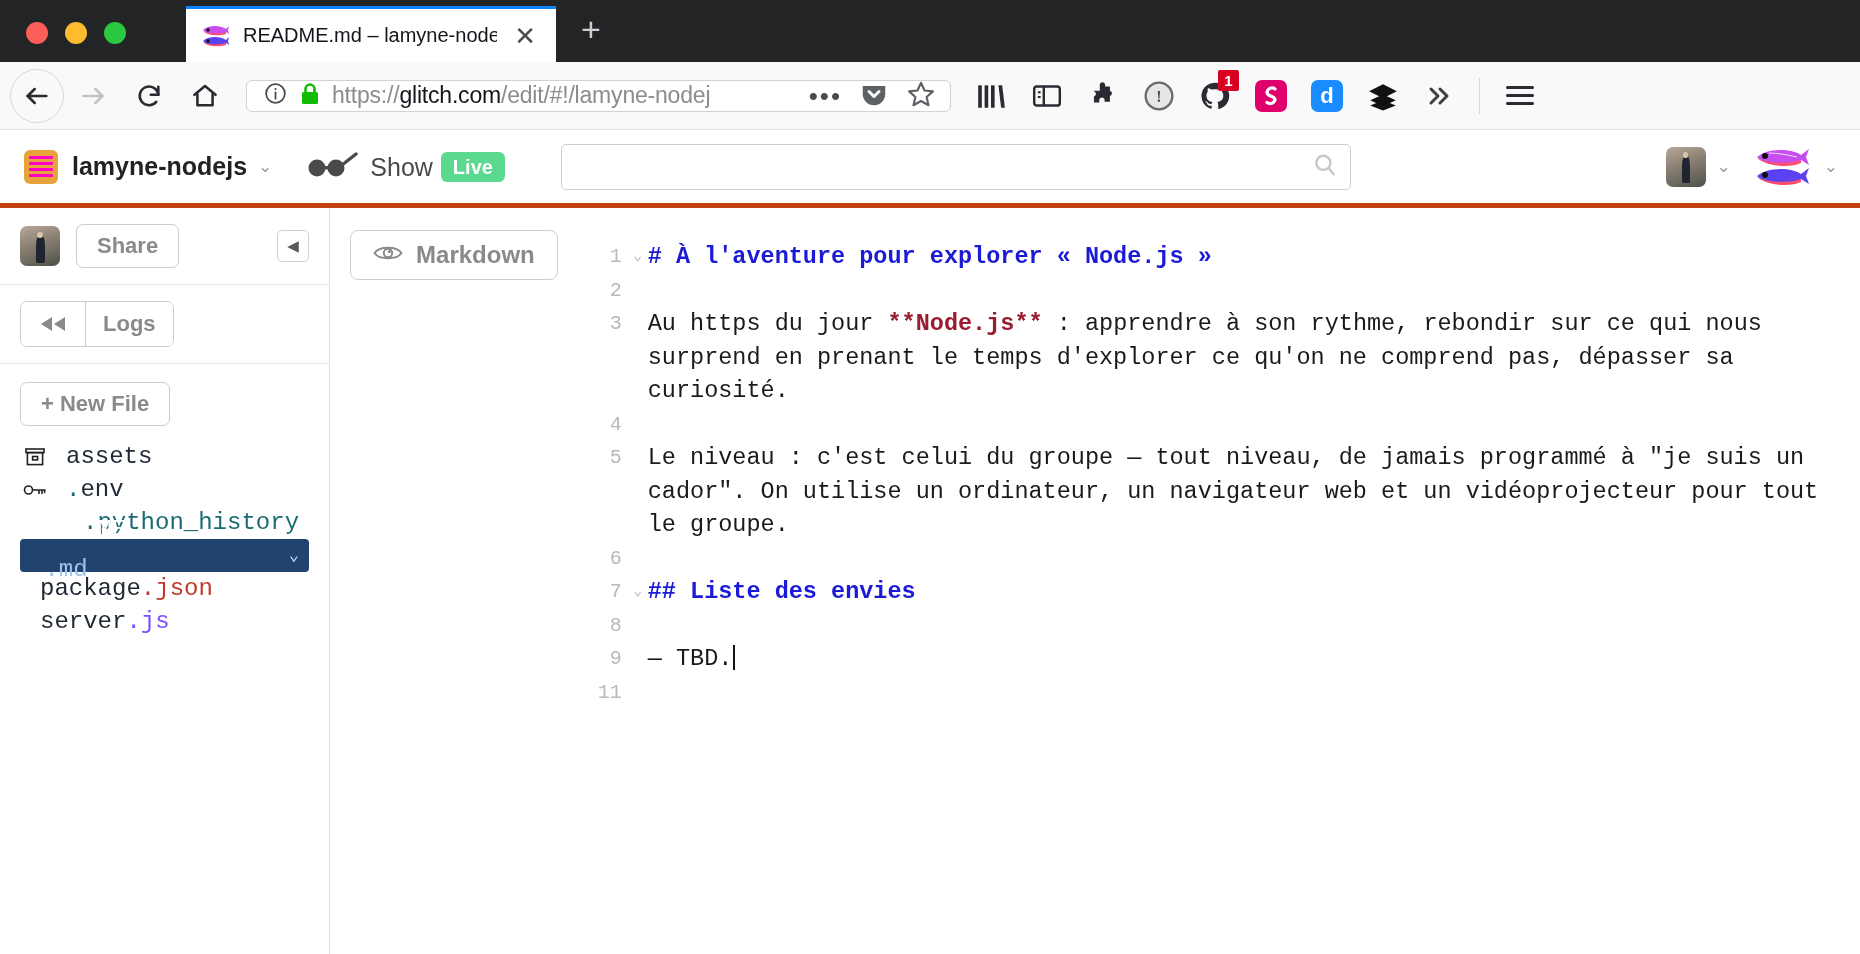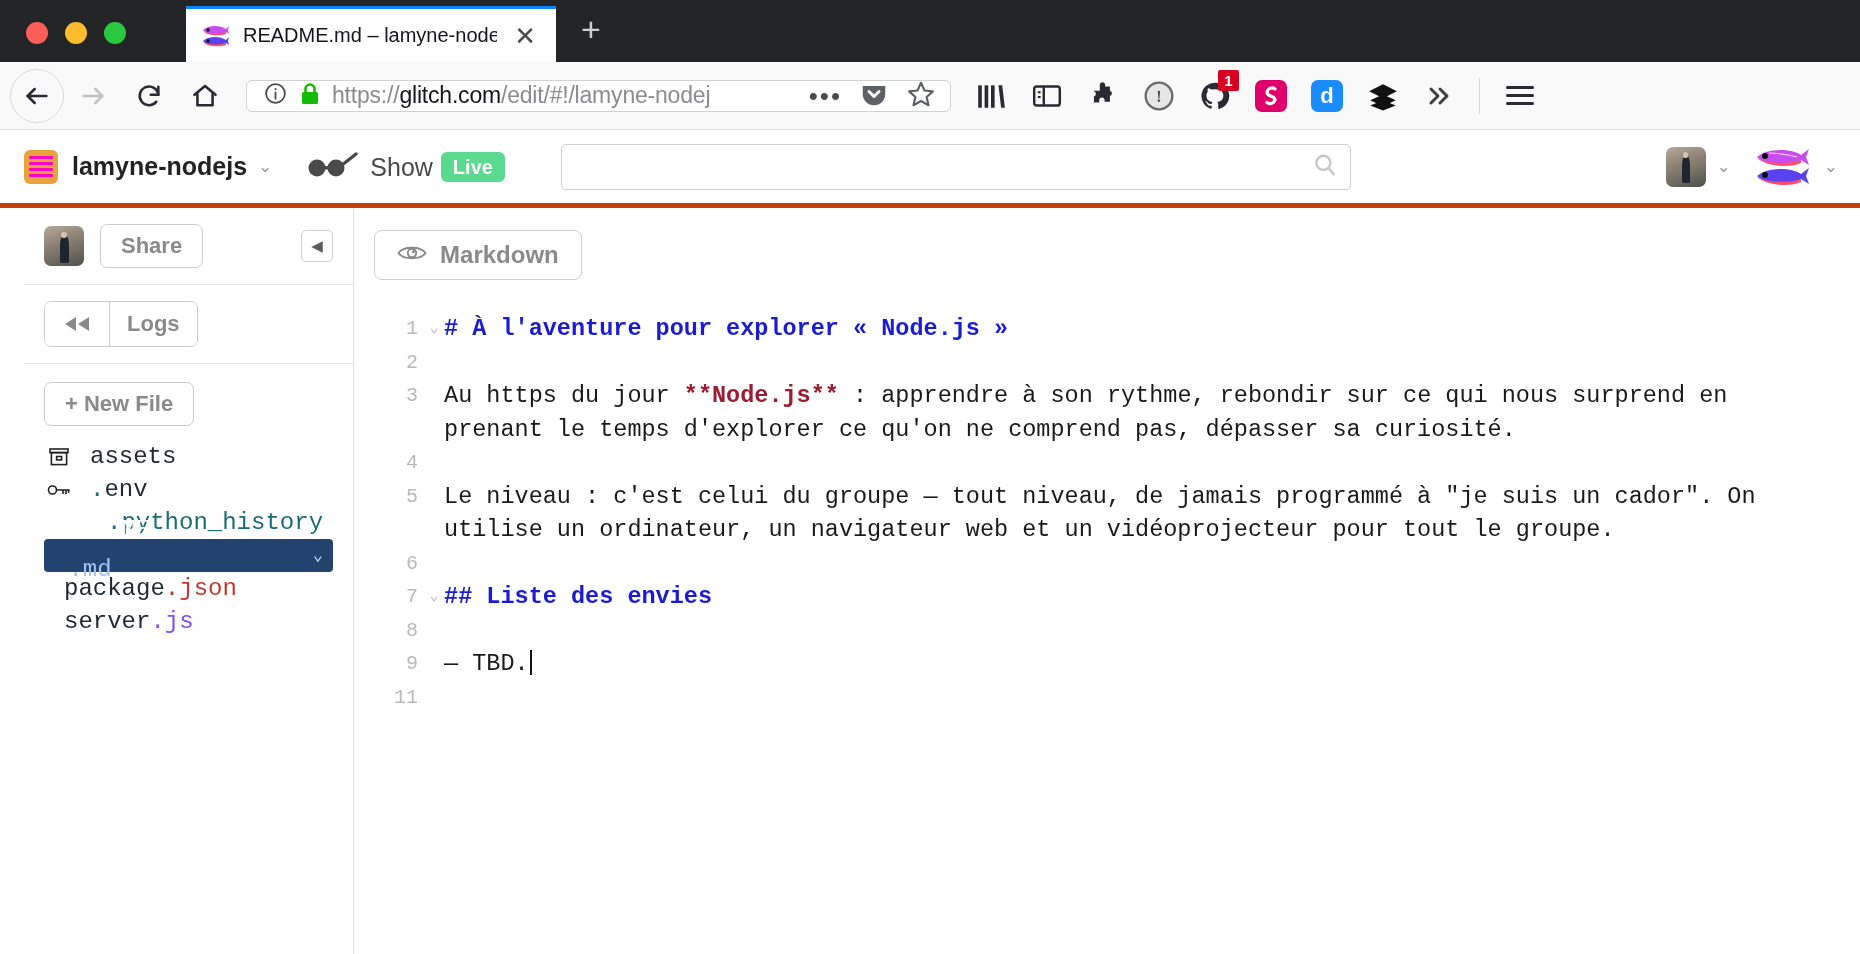--- a/index.html
+++ b/index.html
@@ -114,21 +114,21 @@
     content: ""; position: absolute; left: 40%; top: 22%; width: 22%; height: 70%;
     background: #1f2430; border-radius: 40% 40% 10% 10%;
   }
   .avatar-photo::after {
     content: ""; position: absolute; left: 43%; top: 14%; width: 14%; height: 16%;
     background: #d8c4ae; border-radius: 50%;
   }
   .fishlogo { width: 58px; height: 40px; position: relative; flex: 0 0 58px; }
 
   
-  .app-body { flex: 1; display: flex; min-height: 0; padding-left: 24px; }
+  .app-body { flex: 1; display: flex; min-height: 0; }
 
   .sidebar {
     flex: 0 0 300px; border-right: 1px solid #dedede; display: flex;
     flex-direction: column; background: #fff;
   }
   .side-section { padding: 16px 20px; border-bottom: 1px solid #e6e6e6; }
   .side-row { display: flex; align-items: center; gap: 16px; }
   .btn-outline {
     border: 1px solid #cccccc; border-radius: 7px; background: #fff; color: #8a8a8a;
     font-size: 22px; font-weight: 700; padding: 9px 20px; font-family: "Liberation Sans", sans-serif;
@@ -154,21 +154,21 @@
                       justify-content: center; color: #222; margin-left: -18px; }
   .file-item.selected { background: #22436e; color: #fff; }
   .file-item.selected .ext { color: #9fc4ef; }
   .ext-json { color: #c0392b; }
   .ext-js { color: #7c4dff; }
   .ext-teal { color: #1a6b73; margin-left: 43px; }
   .dot-teal { color: #1a6b73; }
   .row-chev { margin-left: auto; color: #cddcf0; font-size: 17px; }
 
   
-  .editor-pane { flex: 1; display: flex; flex-direction: column; min-width: 0; background: #fff; justify-content: flex-end; }
+  .editor-pane { flex: 1; display: flex; flex-direction: row; min-width: 0; background: #fff; justify-content: flex-end; }
   .editor-toolbar { padding: 22px 0 0 20px; }
   .md-btn {
     display: inline-flex; align-items: center; gap: 13px; border: 1px solid #cfcfcf;
     border-radius: 8px; background: #fff; padding: 10px 22px; color: #8a8a8a;
     font-size: 24px; font-weight: 700; font-family: "Liberation Sans", sans-serif;
   }
   .code-area {
     flex: 1; overflow: hidden; padding: 32px 0 0 0;
     font-family: "Liberation Mono", monospace; font-size: 23.5px; line-height: 33.5px;
   }

